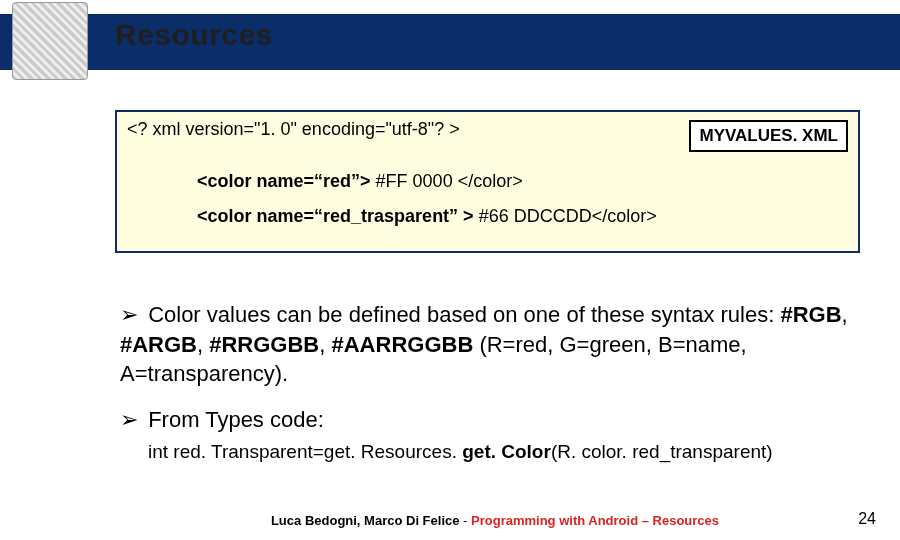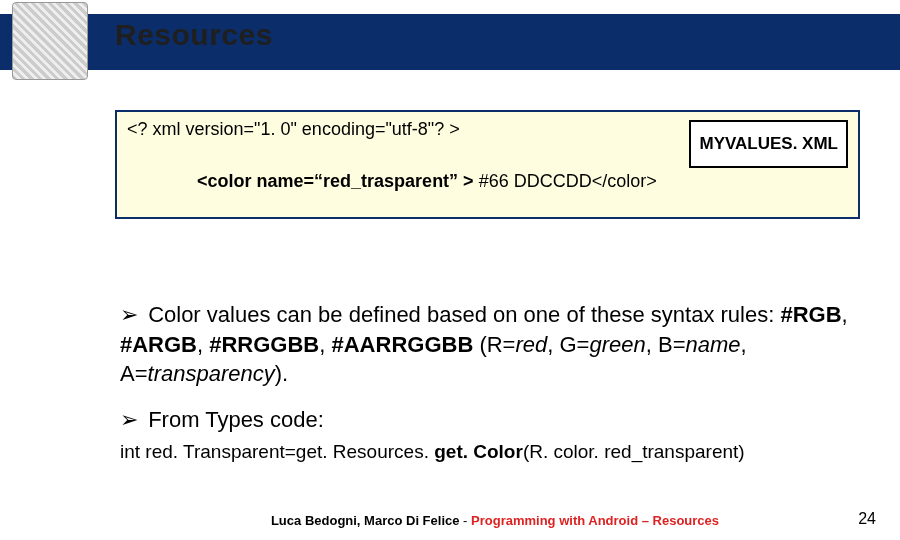--- a/index.html
+++ b/index.html
@@ -4,48 +4,51 @@
 <style>
 html, body { margin:0; padding:0; font-family: Arial, Helvetica, sans-serif; background:#fff;}
 .slide { width:900px; height:540px; position:relative; box-sizing:border-box;}
 .header-band { position:absolute; top:14px; left:0; width:900px; height:56px; background:#0b2e6b;}
 .title { position:absolute; top:18px; left:115px; font-size:30px; font-weight:bold; letter-spacing:0.5px;}
 .title .t1 { color:#1f1f1f;}
 .title .t2 { color:#0b2e6b;}
 .logo { position:absolute; top:2px; left:12px; width:74px; height:76px; border:1px solid #999; background:repeating-linear-gradient(45deg,#ccc,#ccc 3px,#eee 3px,#eee 6px); border-radius:4px;}
 .codebox { position:absolute; top:110px; left:115px; width:745px; border:2px solid #0b2e6b; background:#fffde0; box-sizing:border-box;}
 .codebox .row { padding:5px 10px; font-size:18px; line-height:1.35;}
-.filetag { position:absolute; right:10px; top:8px; border:2px solid #000; background:#fff; font-weight:bold; padding:12px 8px; font-size:17px;}
+.filetag { position:absolute; right:10px; top:8px; border:2px solid #000; background:#fff; font-weight:bold; padding:4px 8px; font-size:17px;}
 .indent { padding-left:80px !important;}
 .bullets { position:absolute; top:300px; left:120px; width:740px; font-size:22px; line-height:1.35;}
 .bullet { margin-bottom:16px;}
 .arrow { display:inline-block; width:22px;}
-.javasnip { margin-top:4px; margin-bottom:8px; font-size:19px;}
+.javasnip { margin-left:28px; margin-top:4px; margin-bottom:8px; font-size:19px;}
 .footer { position:absolute; bottom:12px; left:115px; width:760px; font-size:13px;text-align:center;}
 .footer .authors { font-weight:bold; color:#000;}
 .footer .dash { color:#000;}
 .footer .course1 { color:#d22; font-weight:bold;}
 .footer .course2 { color:#d22; font-weight:bold;}
 .pagenum { position:absolute; bottom:12px; right:24px; font-size:16px;}
-.ital { font-style:italic;}
+.ital { }
 </style>
 </head>
 <body>
 
 <div class="slide">
   <div class="header-band"></div>
   <div class="logo"></div>
   <div class="title">
     <span class="t1">Resources </span><span class="t2">Types: color, dimension, style</span>
   </div>
 
   <div class="codebox">
     <div class="filetag">MYVALUES. XML</div>
     <div class="row">&lt;? xml version="1. 0" encoding="utf-8"? &gt;</div>
     <div class="row" style="height:8px"></div>
+    <div class="row indent">
+      <span style="font-weight:bold">&lt;color </span><span style="font-weight:bold">name=“red”&gt; </span><span>#FF 0000 &lt;/color&gt;</span>
+    </div>
     <div class="row indent">
       <span style="font-weight:bold">&lt;color </span><span style="font-weight:bold">name=“red_trasparent” &gt; </span><span>#66 DDCCDD&lt;/color&gt;</span>
     </div>
     <div class="row" style="height:8px"></div>
   </div>
 
   <div class="bullets">
     <div class="bullet">
       <span class="arrow">➢</span>
       <span>Color values can be defined based on one of these syntax rules: </span>

